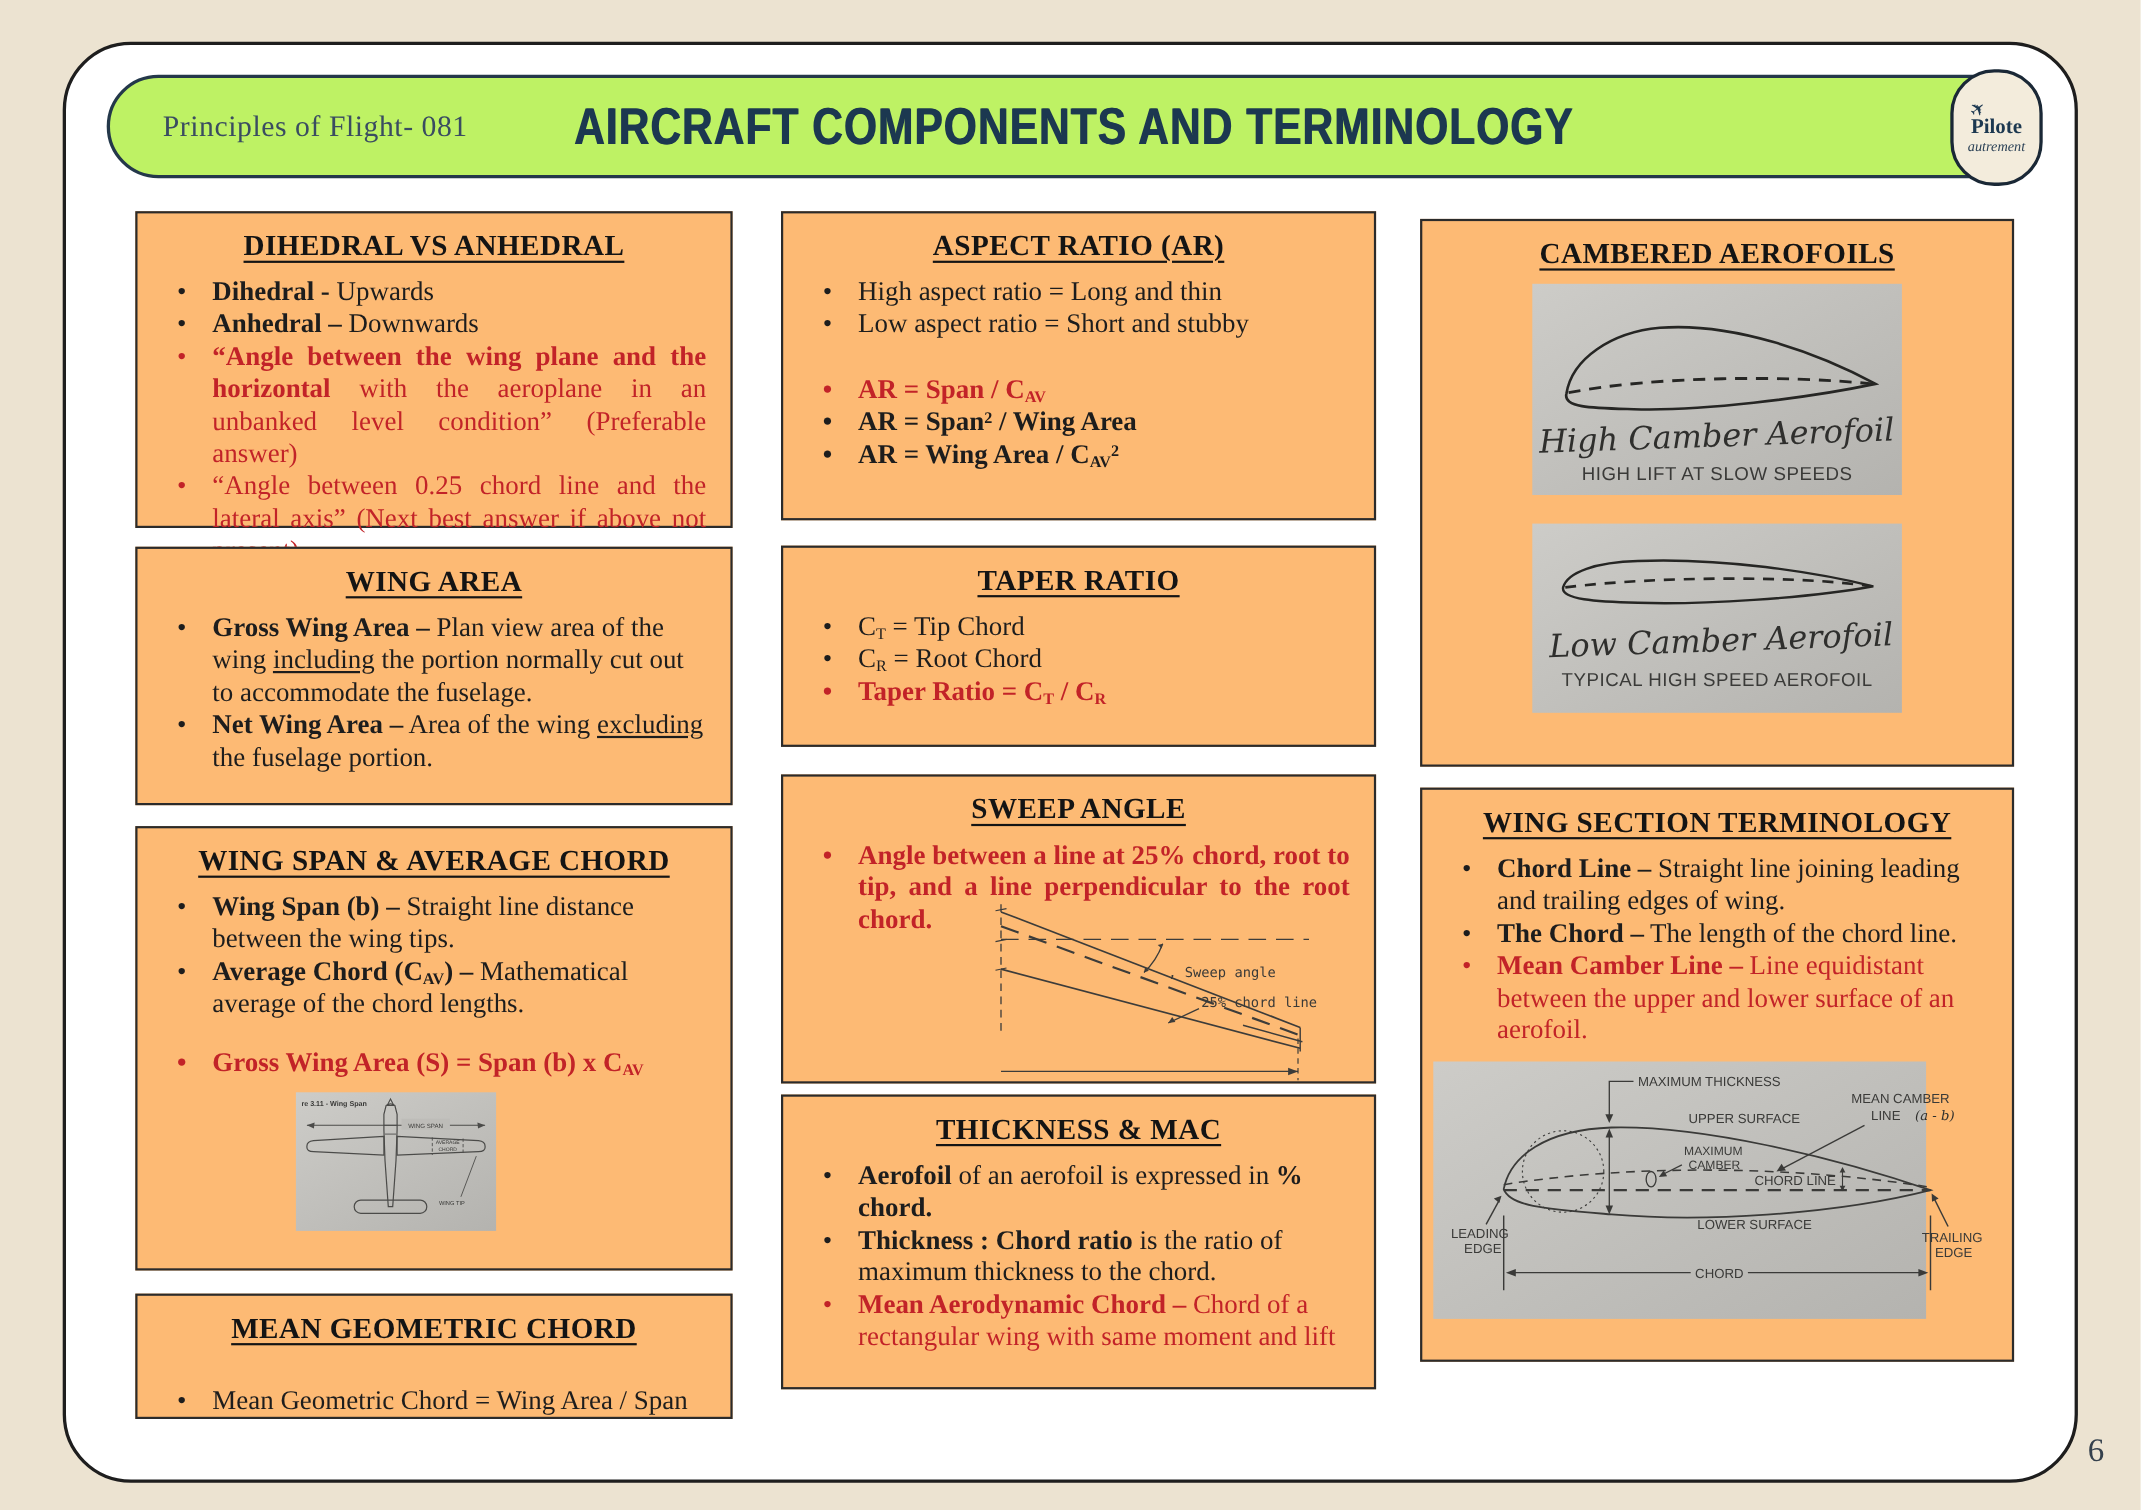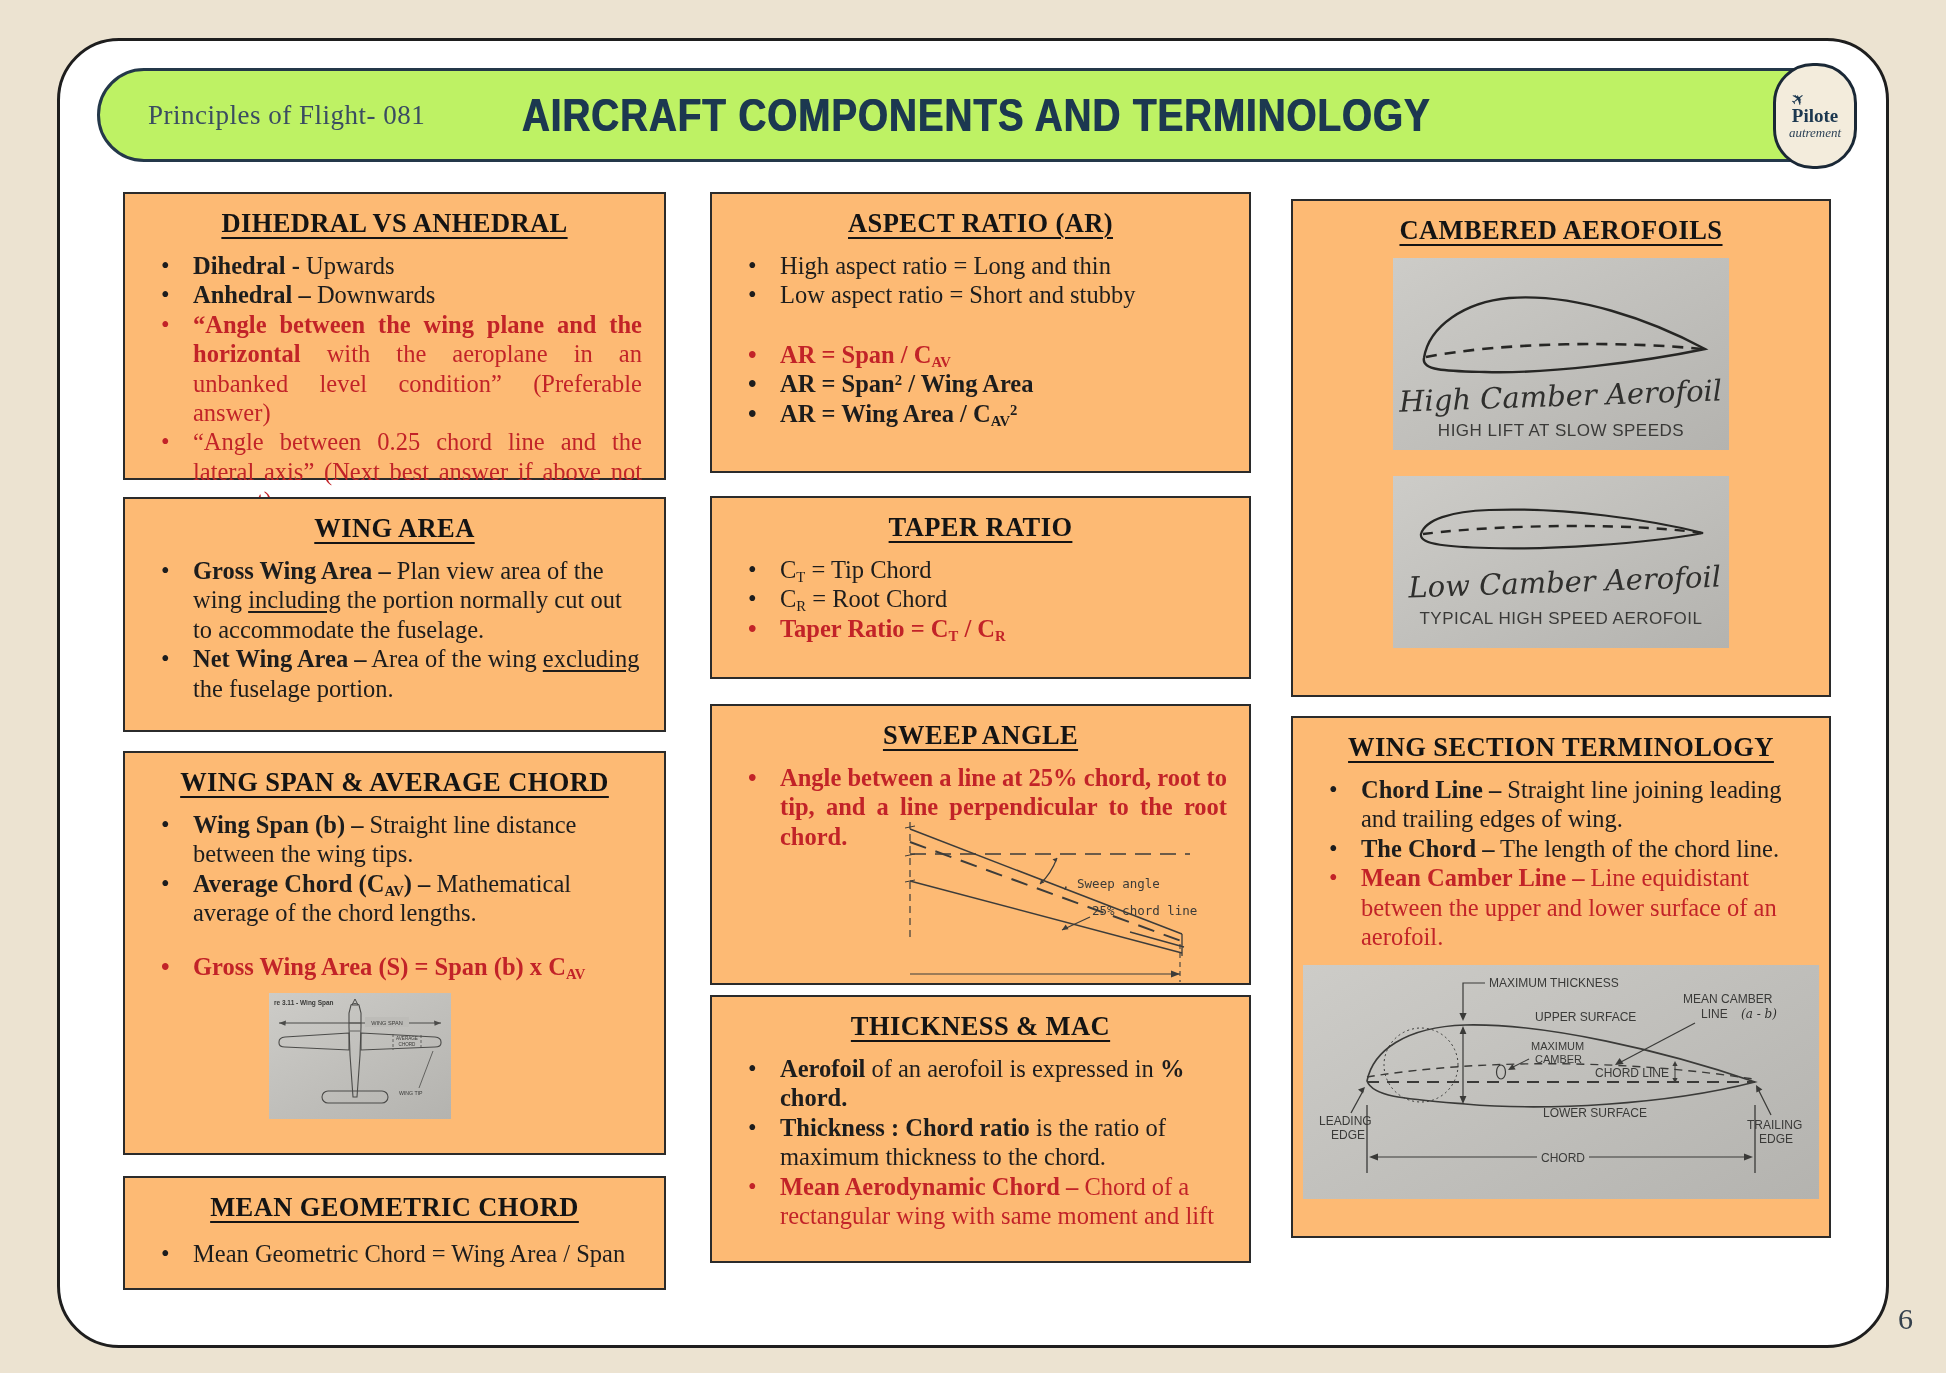--- a/index.html
+++ b/index.html
@@ -72,27 +72,27 @@
   #box-dihedral   {left:123px; top:192px;  width:543px; height:288px;}
   #box-wingarea   {left:123px; top:497px;  width:543px; height:235px;}
   #box-wingspan   {left:123px; top:751px;  width:543px; height:404px;}
   #box-meangeo    {left:123px; top:1176px; width:543px; height:114px;}
   #box-aspect     {left:710px; top:192px;  width:541px; height:281px;}
   #box-taper      {left:710px; top:496px;  width:541px; height:183px;}
   #box-sweep      {left:710px; top:704px;  width:541px; height:281px;}
   #box-thickness  {left:710px; top:995px;  width:541px; height:268px;}
   #box-cambered   {left:1291px;top:199px;  width:540px; height:498px;}
   #box-wingsection{left:1291px;top:716px;  width:540px; height:522px;}
-  #box-meangeo ul{margin-top:16px;}
+  #box-meangeo ul{margin-top:36px;}
   
   .photo{background:linear-gradient(150deg,#cdccc8,#b4b3af);}
   .photo-plane{width:182px;height:126px;margin:12px 0 0 122px;}
   .photo-foil1{width:336px;height:192px;margin:8px auto 0;}
   .photo-foil2{width:336px;height:172px;margin:26px auto 0;}
-  .photo-section{width:516px;height:234px;margin:14px 0 0 -12px;}
+  .photo-section{width:448px;height:234px;margin:14px 0 0 -12px;}
   .sweep-fig{position:absolute;left:182px;top:110px;width:310px;height:168px;}
   svg text{font-family:"Liberation Sans",sans-serif;fill:#3a3a38;}
   svg .hand{font-family:"DejaVu Serif",serif;font-style:italic;fill:#2f2f2d;}
   svg .mono{font-family:"DejaVu Sans Mono",monospace;}
 </style>
 </head>
 <body>
 
 <div class="page"></div>
 

